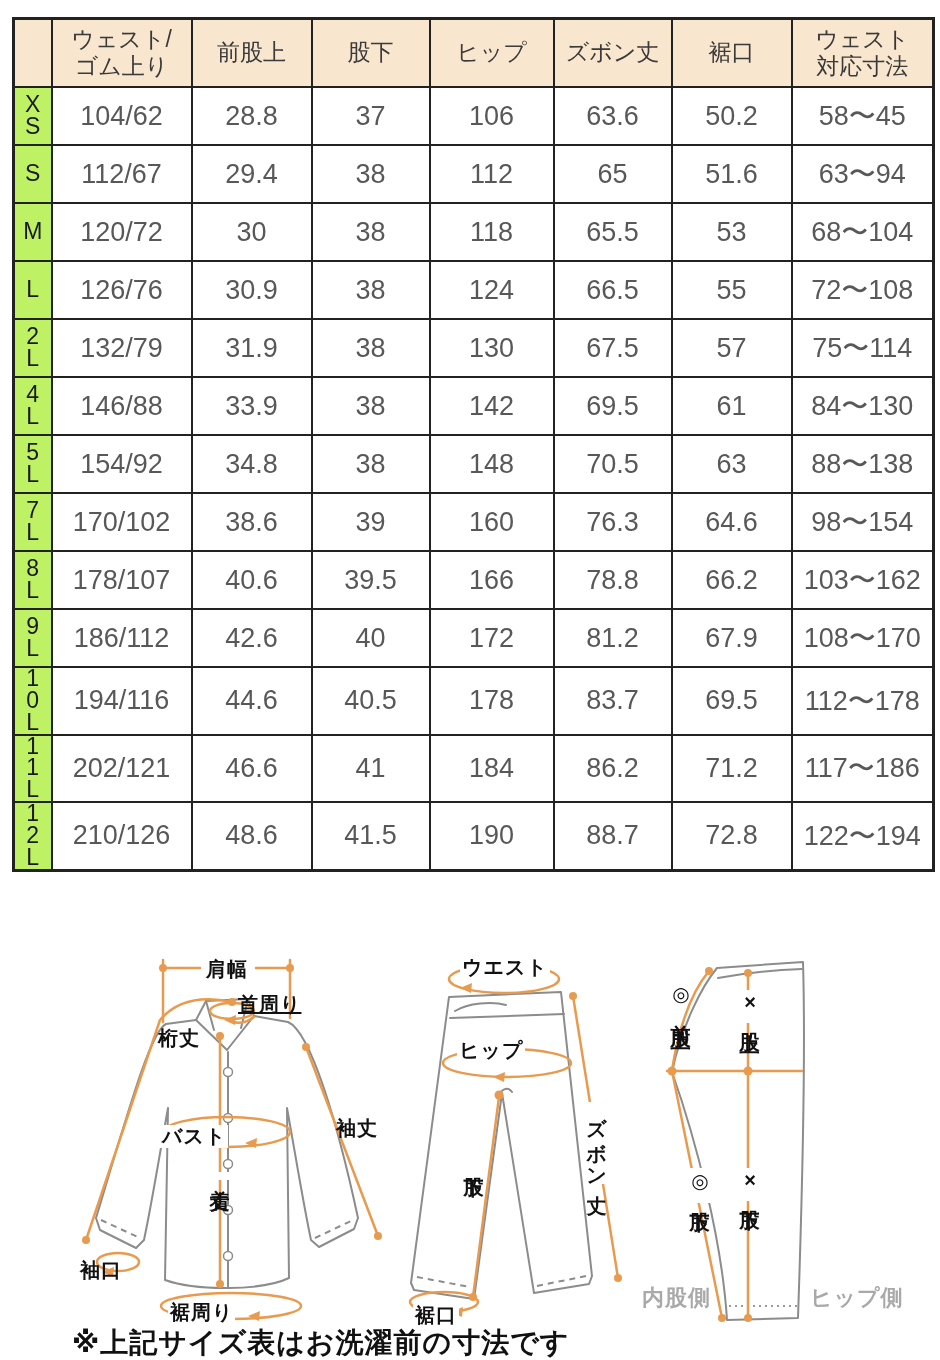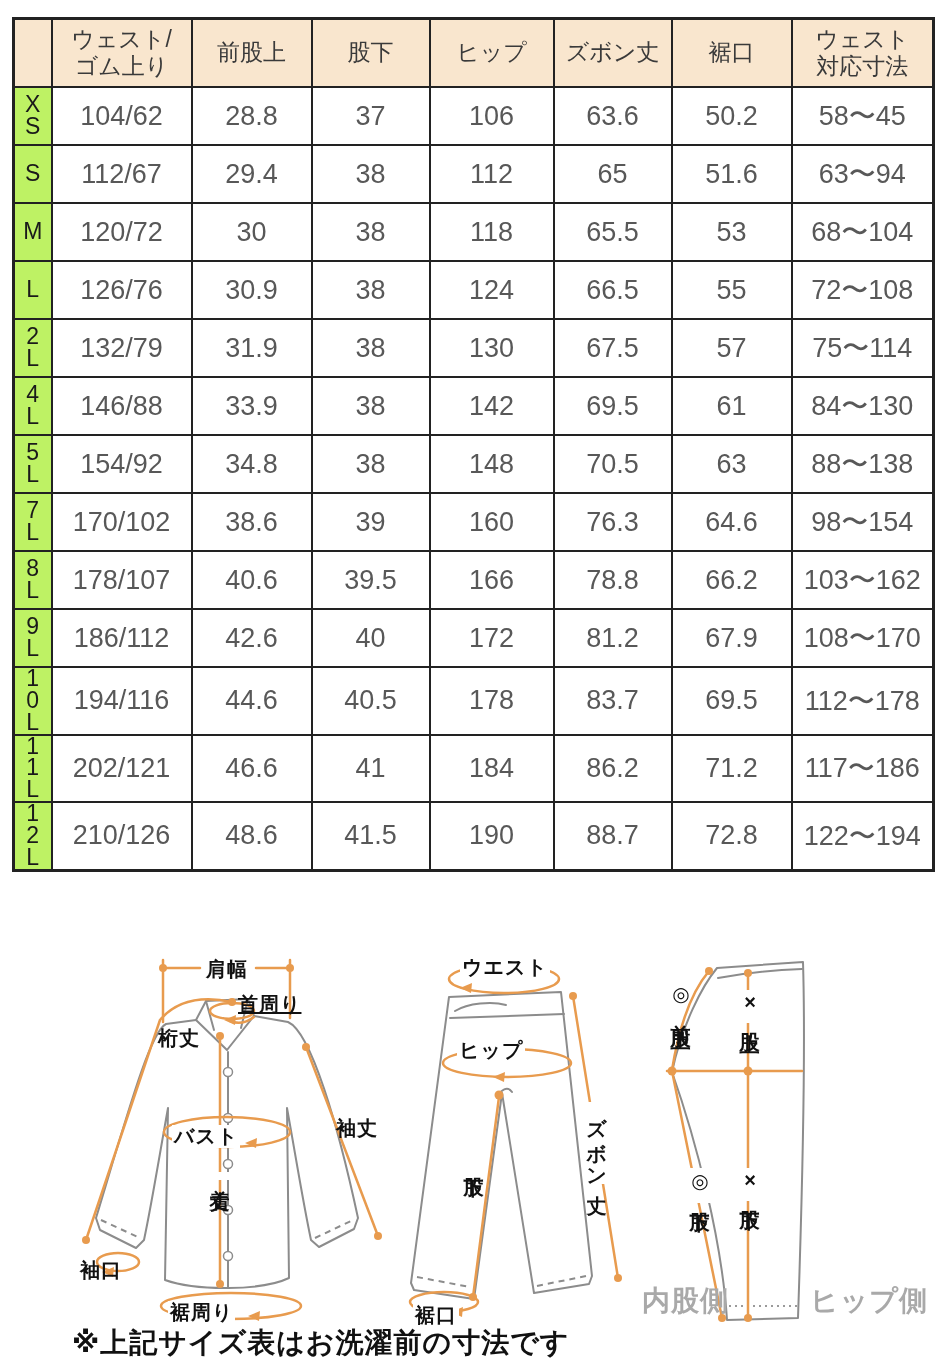--- a/index.html
+++ b/index.html
@@ -25,21 +25,21 @@
   .gdot2{stroke:#9a9a9a;stroke-width:2;fill:none;stroke-dasharray:2 4;}
   .oline{stroke:#e89b4e;stroke-width:2.5;fill:none;stroke-linecap:round;}
   .odot{fill:#e89b4e;stroke:none;}
   .oarr{fill:#e89b4e;stroke:none;}
   .btn{fill:#fff;stroke:#8c8c8c;stroke-width:1.5;}
 
   .dlabel{position:absolute;font-weight:bold;font-size:20px;color:#111;line-height:1.05;
         letter-spacing:1px;white-space:nowrap;}
   .vlabel{writing-mode:vertical-rl;text-orientation:upright;letter-spacing:3px;}
   .wbg{background:#fff;padding:1px 2px;}
-  .gray{color:#a9a9a9;font-size:28px;}
+  .gray{color:#a9a9a9;font-size:22px;}
 
   .note{position:absolute;left:72px;top:1324px;font-size:28px;font-weight:bold;
         color:#111;letter-spacing:1px;}
 </style>
 </head>
 <body>
 
 <div class="page">
 
   <table class="size-table">
@@ -298,21 +298,21 @@
       <path class="oline" d="M672,131 L722,378"></path>
       <path class="oline" d="M748,131 L748,378"></path>
       <circle class="odot" cx="722" cy="378" r="4"></circle>
         <circle class="odot" cx="748" cy="378" r="4"></circle>
     </g>
   </svg>
 
   <div class="dlabel wbg" style="left:204px;top:958px;">肩幅</div>
   <div class="dlabel" style="left:238px;top:994px;text-decoration:underline;">首周り</div>
   <div class="dlabel" style="left:110px;top:1028px;margin-left:48px;">桁丈</div>
-  <div class="dlabel wbg" style="left:172px;top:1125px;">バスト</div>
+  <div class="dlabel wbg" style="left:160px;top:1125px;">バスト</div>
   <div class="dlabel" style="left:336px;top:1118px;">袖丈</div>
   <div class="dlabel vlabel wbg" style="left:207px;top:1172px;">着丈</div>
   <div class="dlabel" style="left:80px;top:1260px;">袖口</div>
   <div class="dlabel wbg" style="left:168px;top:1301px;">裾周り</div>
 
   <div class="dlabel wbg" style="left:460px;top:956px;">ウエスト</div>
   <div class="dlabel wbg" style="left:457px;top:1039px;">ヒップ</div>
   <div class="dlabel vlabel wbg" style="left:584px;top:1102px;">ズボン丈</div>
   <div class="dlabel vlabel" style="left:463px;top:1161px;">股下</div>
   <div class="dlabel wbg" style="left:413px;top:1304px;">裾口</div>

